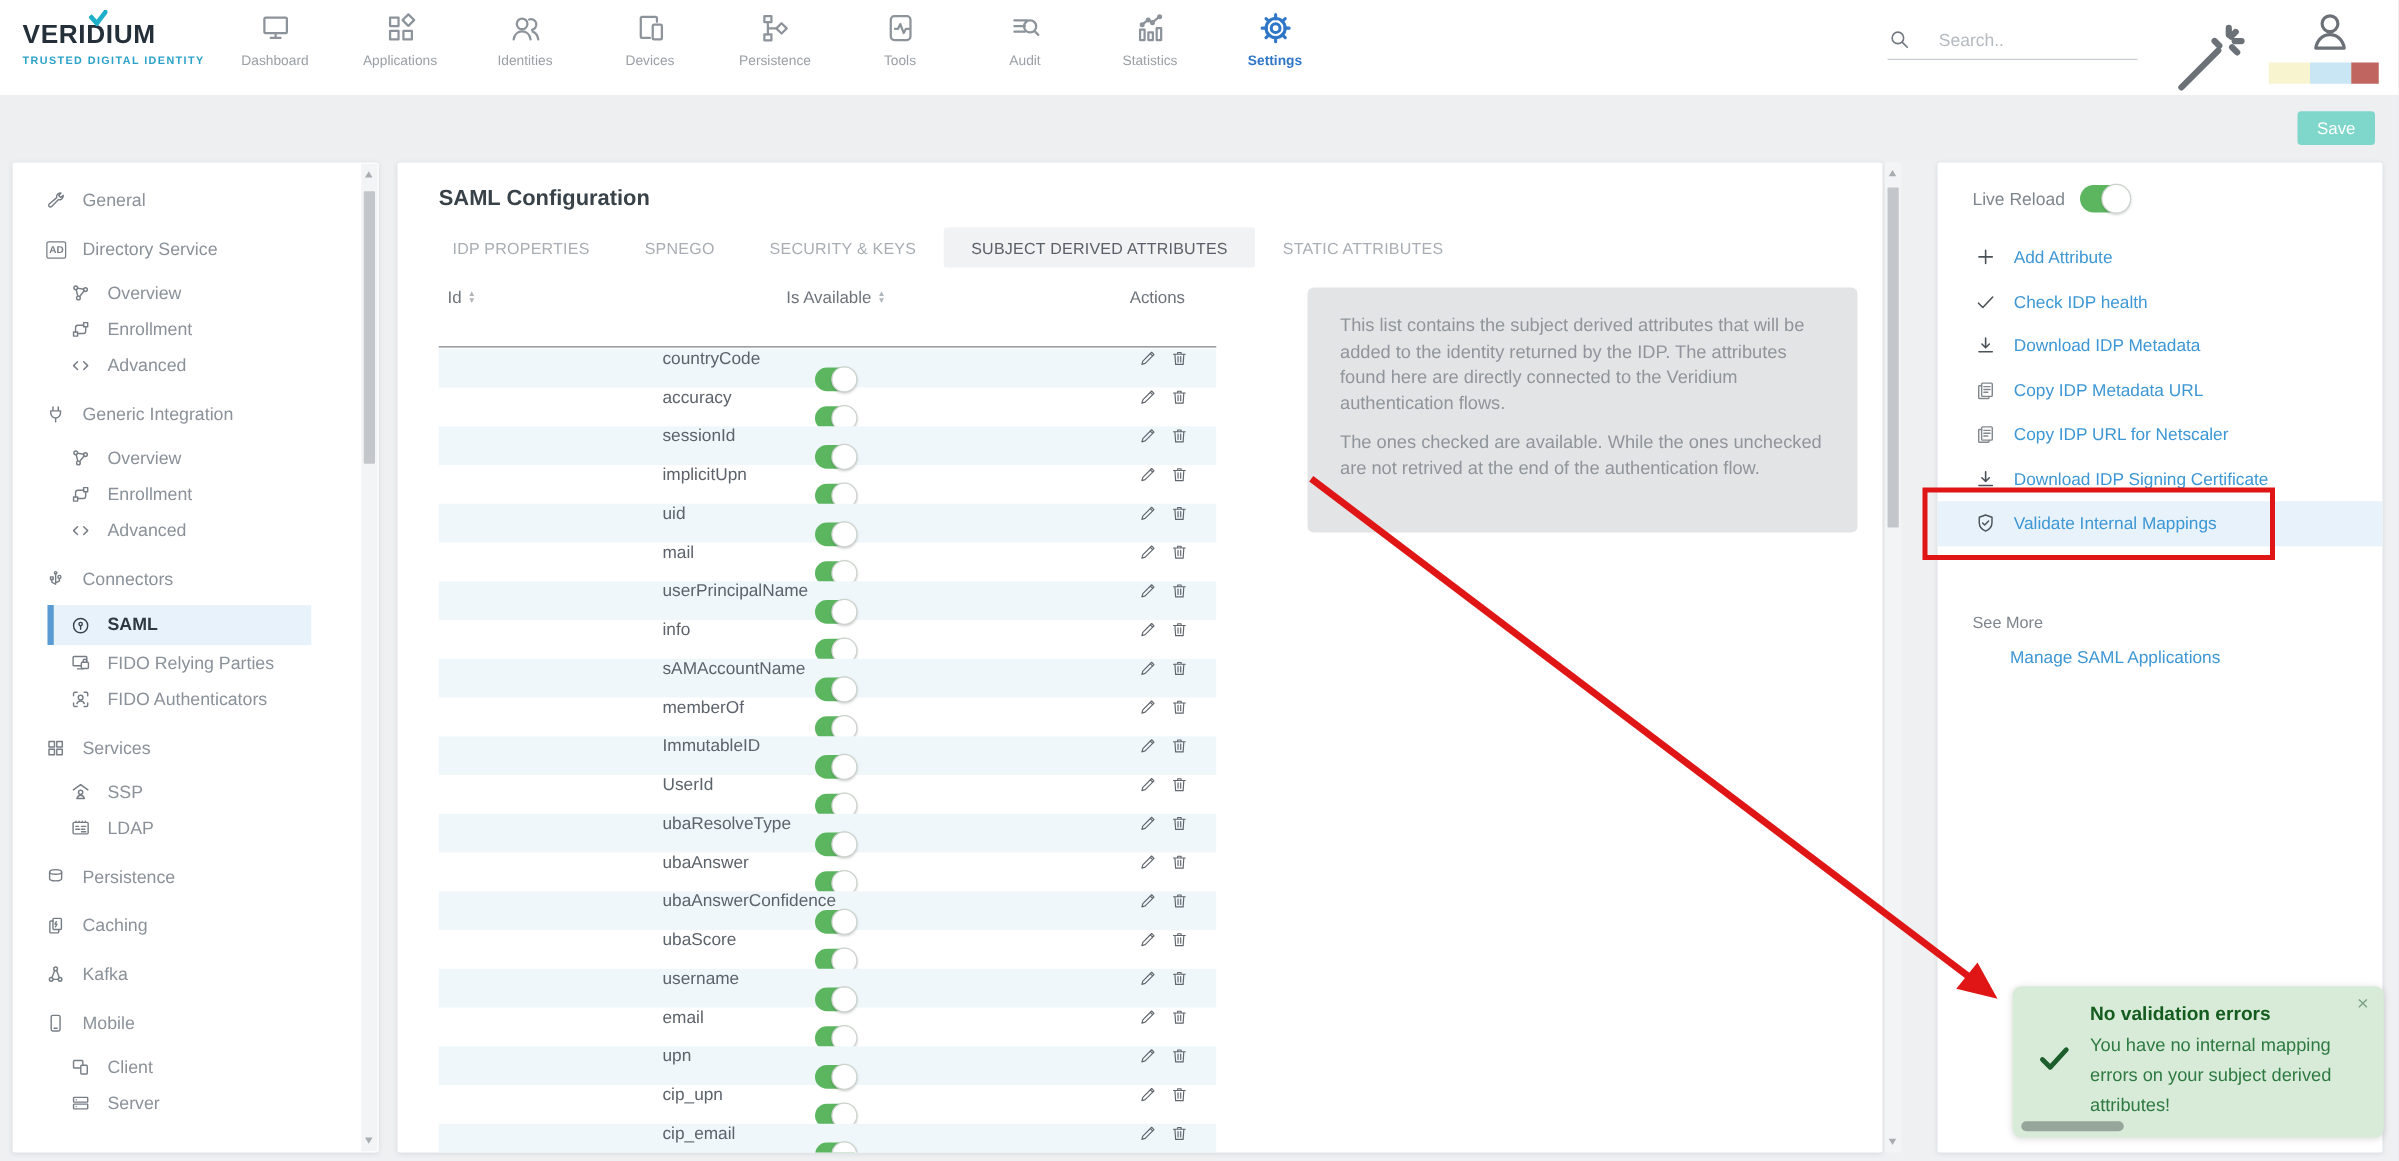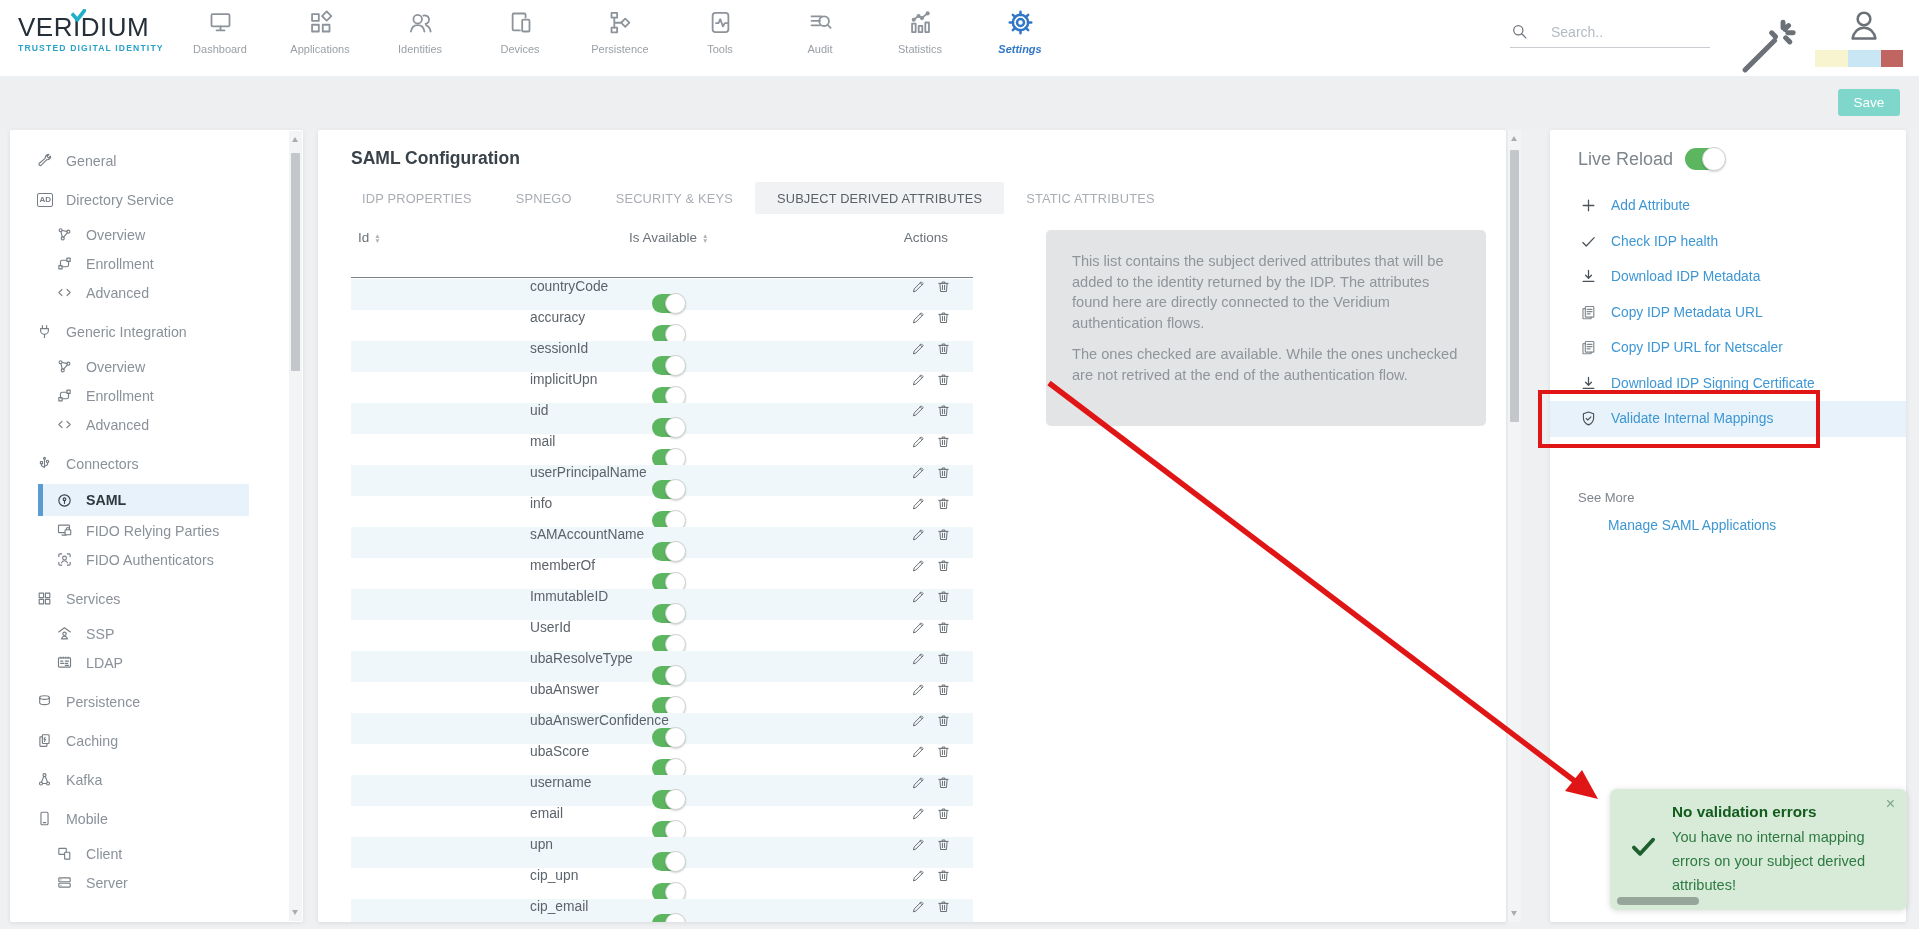--- a/index.html
+++ b/index.html
@@ -1,29 +1,29 @@
 <!DOCTYPE html>
 <html style="--accent_blue: #3077c8; --link_blue: #3d97d4; --toggle_green: #5cb660; --save_teal: #7fd6cb; --annotation_red: #e01616; --toast_bg: #d7ebd8; --toast_title: #135c1d; --toast_text: #2e7a42; --stripe_blue: #f0f7fb; --highlight_blue: #e7f2fa;"><head>
 <meta charset="utf-8">
 <style>
   html,body{margin:0;padding:0;background:#dfe1e4;}
   #page{position:relative;width:1919px;height:929px;background:#eef0f2;overflow:hidden;
         font-family:"Liberation Sans",sans-serif;-webkit-font-smoothing:antialiased;}
   
   #topbar{position:absolute;top:0;left:0;width:100%;height:76px;background:#fff;border-bottom:1px solid #e8eaec;}
   #logo{position:absolute;left:18px;top:14px;cursor:pointer;}
-  #logo .lg-title{font-size:26px;font-weight:400;color:#242f3a;letter-spacing:.5px;line-height:27px;}
+  #logo .lg-title{font-size:21px;font-weight:700;color:#242f3a;letter-spacing:.5px;line-height:27px;}
   #logo .lg-check{position:absolute;left:53px;top:-6px;width:15px;height:13px;color:#1fb0c9;}
   #logo .lg-tag{font-size:8.6px;font-weight:700;letter-spacing:1.15px;color:#2aa2c8;margin-top:2px;}
   #mainnav{position:absolute;left:170px;top:9px;display:flex;}
   .navitem{width:100px;display:flex;flex-direction:column;align-items:center;cursor:pointer;color:#8d939a;}
   .navitem .nic{width:27px;height:27px;}
   .navitem .nlabel{font-size:11px;color:#9aa0a6;margin-top:7px;}
   .navitem.active{color:var(--accent_blue,#3077c8);}
-  .navitem.active .nlabel{color:var(--accent_blue,#3077c8);font-weight:700;font-style:italic;}
+  .navitem.active .nlabel{color:var(--accent_blue,#3077c8);font-weight:700;}
   #searchbox{position:absolute;left:1510px;top:22px;width:200px;display:flex;align-items:end;border-bottom:1px solid #c9cdd1;padding-bottom:6px;}
   #searchbox .sic{width:19px;height:19px;color:#6f767d;margin-right:20px;}
   #searchbox input{border:none;outline:none;background:transparent;font-size:14px;width:140px;
      font-family:"Liberation Sans",sans-serif;color:#6a7076;}
   #searchbox input::placeholder{color:#b4bac0;}
   #quickactions{position:absolute;left:1732px;top:13px;width:70px;text-align:center;cursor:pointer;}
   #quickactions .qic{width:24px;height:24px;color:#6b7177;margin:0 auto;}
   #quickactions .qlabel{font-size:10.5px;color:#8a9199;margin-top:6px;}
   #avatar{position:absolute;left:1845px;top:6px;width:38px;height:38px;color:#6b7177;cursor:pointer;}
   #avatar-strip{position:absolute;left:1815px;top:50px;display:flex;height:17px;}
@@ -84,21 +84,21 @@
   .tg.on{background:var(--toggle_green,#5cb660);}
   .tg::after{content:"";position:absolute;right:-2px;top:-1px;width:21px;height:21px;border-radius:50%;
      background:#fff;border:1px solid #ccd2cc;box-sizing:border-box;box-shadow:0 1px 2px rgba(0,0,0,.18);}
   .acts{position:absolute;right:22px;display:flex;gap:10px;}
   .aic{width:15px;height:15px;color:#60666c;cursor:pointer;}
   #infobox{position:absolute;left:728px;top:100px;width:440px;height:196px;background:#e3e4e6;border-radius:5px;
      box-sizing:border-box;padding:21px 26px;color:#8f959b;font-size:14.6px;line-height:20.5px;}
   #infobox p{margin:0;}
   #infobox p + p{margin-top:11px;}
   
-  #lr-row{position:absolute;left:28px;top:18px;display:flex;align-items:center;gap:12px;font-size:18px;color:#7e858c;}
+  #lr-row{position:absolute;left:28px;top:18px;display:flex;align-items:center;gap:12px;font-size:14px;color:#7e858c;}
   .bigtg{width:40px;height:22px;border-radius:11px;background:var(--toggle_green,#5cb660);position:relative;cursor:pointer;}
   .bigtg::after{content:"";position:absolute;right:-1px;top:-1px;width:24px;height:24px;border-radius:50%;
      background:#fff;border:1px solid #ccd2cc;box-sizing:border-box;box-shadow:0 1px 2px rgba(0,0,0,.18);}
   #ractions{position:absolute;left:0;top:58px;width:100%;}
   .ritem{display:flex;align-items:center;height:35.5px;padding-left:30px;font-size:13.8px;
      color:var(--link_blue,#3d97d4);cursor:pointer;}
   .ritem .ric{width:17px;height:17px;margin-right:14px;color:#4a5157;flex:none;}
   .ritem .ric[data-icon="copy"]{color:#81888e;}
   .ritem.hl{background:var(--highlight_blue,#e7f2fa);}
   #seemore{position:absolute;left:28px;top:360px;font-size:13px;color:#7e858c;}

